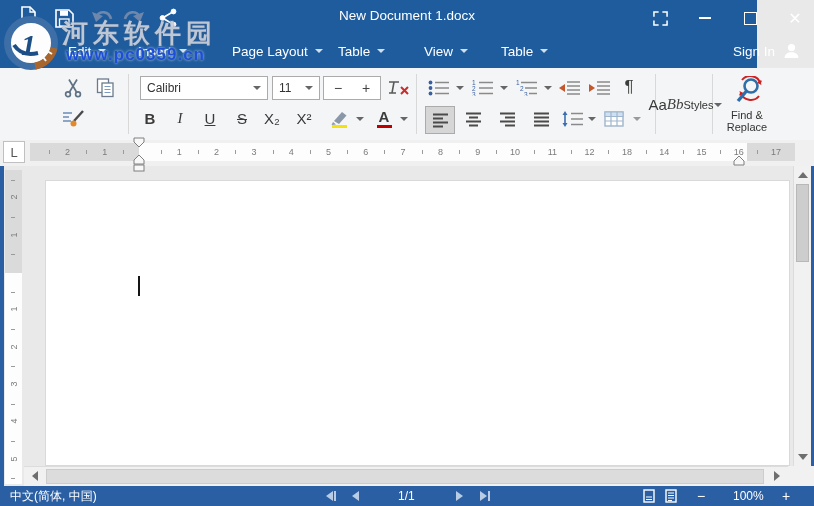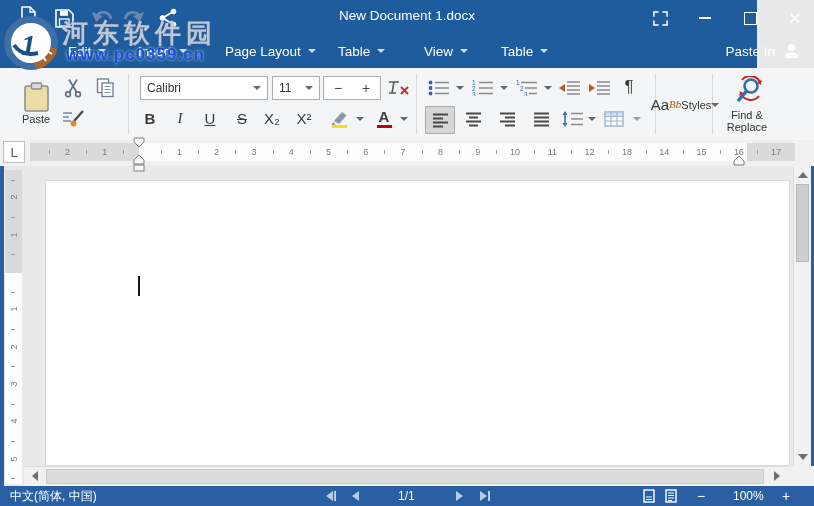--- a/index.html
+++ b/index.html
@@ -149,63 +149,54 @@
 
   <div class="menubar">
     <div class="mitem" style="left:68px">
       <span>Edit</span>
         <i class="dd light"></i>
       </div>
     <div class="mitem" style="left:138px">
       <span>Insert</span>
         <i class="dd light"></i>
       </div>
-    <div class="mitem" style="left:225px">
+    <div class="mitem" style="left:232px">
       <span>Page Layout</span>
         <i class="dd light"></i>
       </div>
     <div class="mitem" style="left:338px">
       <span>Table</span>
         <i class="dd light"></i>
       </div>
     <div class="mitem" style="left:424px">
       <span>View</span>
         <i class="dd light"></i>
       </div>
     <div class="mitem" style="left:501px">
       <span>Table</span>
         <i class="dd light"></i>
       </div>
     <div class="signin">
-      <span>Paste In</span>
+      <span>Sign In</span>
       <span>
         <svg width="17" height="16" viewBox="0 0 16 15">
           <circle cx="8" cy="4.2" r="3.4" fill="#fff"></circle>
           <path d="M1.5 14c0-3.6 2.9-5.3 6.5-5.3s6.5 1.7 6.5 5.3z" fill="#fff"></path>
         </svg>
       </span>
     </div>
   </div>
 </div>
 
 <div class="abs toolbar">
   <div class="tsep" style="left:128px"></div>
   <div class="tsep" style="left:416px"></div>
   <div class="tsep" style="left:655px"></div>
   <div class="tsep" style="left:712px"></div>
 
-  <div class="tbtn" style="left:12px;top:6px;width:48px;height:58px;flex-direction:column">
-    <span>
-      <svg width="27" height="31" viewBox="0 0 27 31">
-        <rect x="2" y="4" width="23" height="25" rx="2" fill="#ecdda4" stroke="#8a8a8a" stroke-width="1.5"></rect>
-        <rect x="8.5" y="1" width="10" height="6" rx="1" fill="#d9d9d9" stroke="#8a8a8a" stroke-width="1.3"></rect>
-      </svg>
-    </span>
-    <span class="lab">Paste</span>
-  </div>
   <div class="tbtn" style="left:60px;top:8px;width:26px;height:24px">
     <span>
       <svg width="20" height="20" viewBox="0 0 20 20">
         <g stroke="#5f7285" stroke-width="1.7" fill="none">
           <path d="M6 1.5l7.5 12.5M14 1.5L6.5 14"></path>
           <circle cx="5" cy="16.3" r="2.4"></circle>
             <circle cx="15" cy="16.3" r="2.4"></circle>
         </g>
       </svg>
     </span>
@@ -379,21 +370,21 @@
         <rect x="1" y="1" width="18" height="14" fill="#fff" stroke="#9fb6ce" stroke-width="1.4"></rect>
         <rect x="1" y="1" width="18" height="4.5" fill="#cfe0f0" stroke="#9fb6ce" stroke-width="1"></rect>
         <path d="M7 1v14M13 1v14M1 10h18" stroke="#9fb6ce" stroke-width="1.2"></path>
       </svg>
     </span>
   </div>
   <i class="dd" style="position:absolute;left:633px;top:49px;border-top-color:#9a9a9a"></i>
 
   <div class="tbtn" style="left:662px;top:6px;width:46px;height:60px;flex-direction:row">
     <span style="font-size:15px;color:#3a3a3a">Aa</span>
-    <span style="font-size:11px;color:#a16207;font-style:italic;font-family:'Liberation Serif',serif">Bb</span>
+    <span style="font-size:15px;color:#404040;font-style:italic;font-family:'Liberation Serif',serif">Bb</span>
     <span class="lab" style="margin-top:2px">Styles</span>
     <i class="dd" style="margin-top:1px"></i>
   </div>
 
   <div class="tbtn" style="left:716px;top:6px;width:62px;height:60px;flex-direction:column">
     <span>
       <svg width="37" height="31" viewBox="0 0 37 31">
         <path d="M13 4 A10 9 0 0 1 31 7l-2-1m2 1l1-2.5" stroke="#cc2222" stroke-width="2" fill="none"></path>
         <path d="M30 20 A10 9 0 0 1 12 17l2 1m-2-1l-1 2.5" stroke="#cc2222" stroke-width="2" fill="none"></path>
         <circle cx="22" cy="10" r="6.5" fill="none" stroke="#2f6ea8" stroke-width="2.6"></circle>

